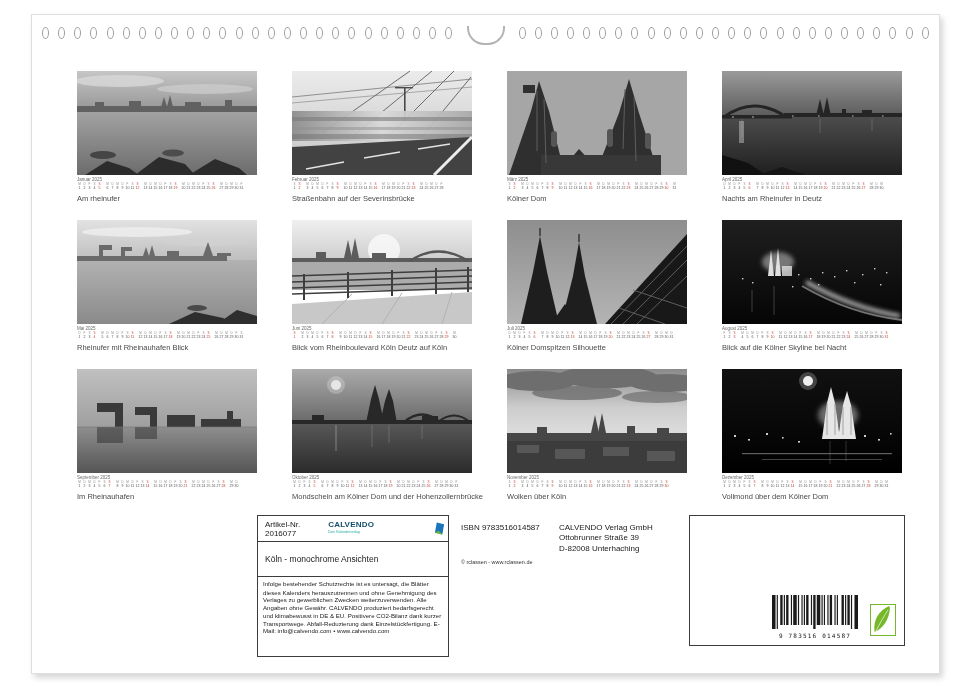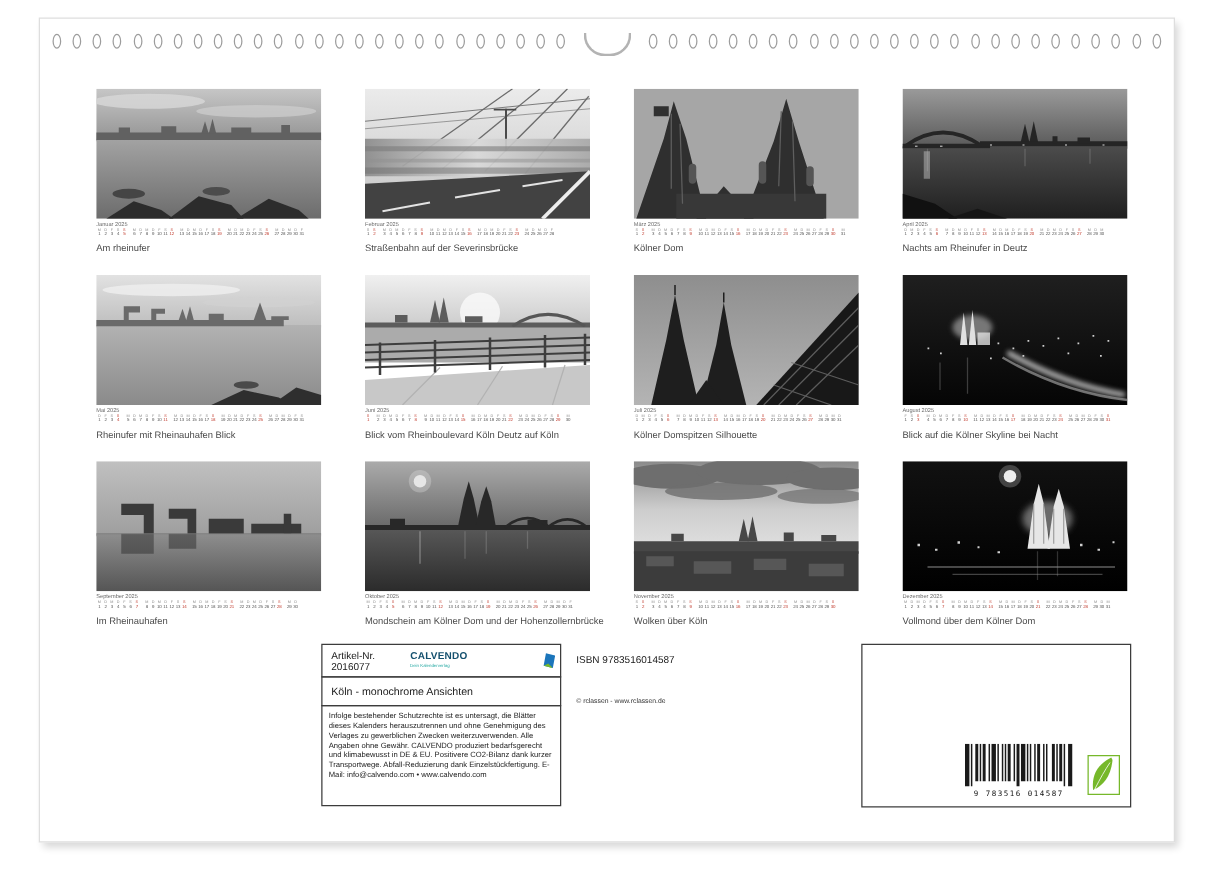--- a/index.html
+++ b/index.html
@@ -23,21 +23,21 @@
   .dcol i{color:#8a8a8a;font-size:6px}
   .dcol b{font-size:7px}
   .dcol.sun i,.dcol.sun b{color:#c0392b}
   .dcol.wk{margin-left:6px}
   .caption{font-size:7.5px;color:#4a4a4a;margin-top:2px;white-space:nowrap}
   
   .title{position:absolute;left:45px;top:500px;font-size:16px;color:#3c3c3c;line-height:1.2}
   .infotable{position:absolute;left:225px;top:500px;width:648px;height:131px;color:#1a1a1a}
   .boxcol{position:absolute;left:0;top:0;width:192px}
   .b1{height:27px;border:1px solid #3c3c3c;display:flex;justify-content:space-between;align-items:center;padding:0 4px 0 7px;box-sizing:border-box;font-size:8px}
-  .b2{height:24px;border:1px solid #3c3c3c;margin-top:-1px;display:flex;align-items:center;padding-left:7px;box-sizing:border-box;font-size:8.5px}
+  .b2{height:36px;border:1px solid #3c3c3c;margin-top:-1px;display:flex;align-items:center;padding-left:7px;box-sizing:border-box;font-size:8.5px}
   .b3{height:81px;border:1px solid #3c3c3c;margin-top:-1px;box-sizing:border-box;padding:4px 5px;overflow:hidden}
   .legal{display:block;font-size:9px;transform:scale(.68);transform-origin:0 0;width:147%;line-height:1.28;color:#222}
   .cv{display:flex;align-items:center;gap:3px}
   .cv-name{font-weight:bold;color:#14506e;font-size:8px;letter-spacing:.2px;line-height:1;text-align:right}
   .cv-tagwrap{height:5px;overflow:visible;text-align:left}
   .cv-tag{display:inline-block;font-size:7px;transform:scale(.5);transform-origin:0 0;color:#27a9a3;white-space:nowrap}
   .isbn{position:absolute;left:204px;top:8px;font-size:8px}
   .publisher{position:absolute;left:302px;top:8px;font-size:8px;line-height:1.3}
   .copyright{position:absolute;left:204px;top:37px;height:8px}
   .copyright span{display:inline-block;font-size:8px;transform:scale(.68);transform-origin:0 0;color:#333;white-space:nowrap}
@@ -2118,20 +2118,25 @@
       </div>
       <div class="b2">
         <span>Köln - monochrome Ansichten</span>
       </div>
       <div class="b3">
         <span class="legal">Infolge bestehender Schutzrechte ist es untersagt, die Blätter dieses Kalenders herauszutrennen und ohne Genehmigung des Verlages zu gewerblichen Zwecken weiterzuverwenden. Alle Angaben ohne Gewähr. CALVENDO produziert bedarfsgerecht und klimabewusst in DE &amp; EU. Positivere CO2-Bilanz dank kurzer Transportwege. Abfall-Reduzierung dank Einzelstückfertigung. E-Mail: info@calvendo.com • www.calvendo.com</span>
       </div>
     </div>
 
     <div class="isbn">ISBN 9783516014587</div>
+    <div class="publisher">
+      <div>CALVENDO Verlag GmbH</div>
+      <div>Ottobrunner Straße 39</div>
+      <div>D-82008 Unterhaching</div>
+    </div>
     <div class="copyright">
       <span>© rclassen - www.rclassen.de</span>
     </div>
 
     <div class="bcbox">
       <div class="bc">
         <svg width="86" height="36" viewBox="0 0 86 36">
             <rect x="0.00" y="0" width="3.53" height="34" fill="#1a1a1a"></rect>
             <rect x="4.71" y="0" width="1.18" height="34" fill="#1a1a1a"></rect>
             <rect x="8.25" y="0" width="2.36" height="30" fill="#1a1a1a"></rect>

